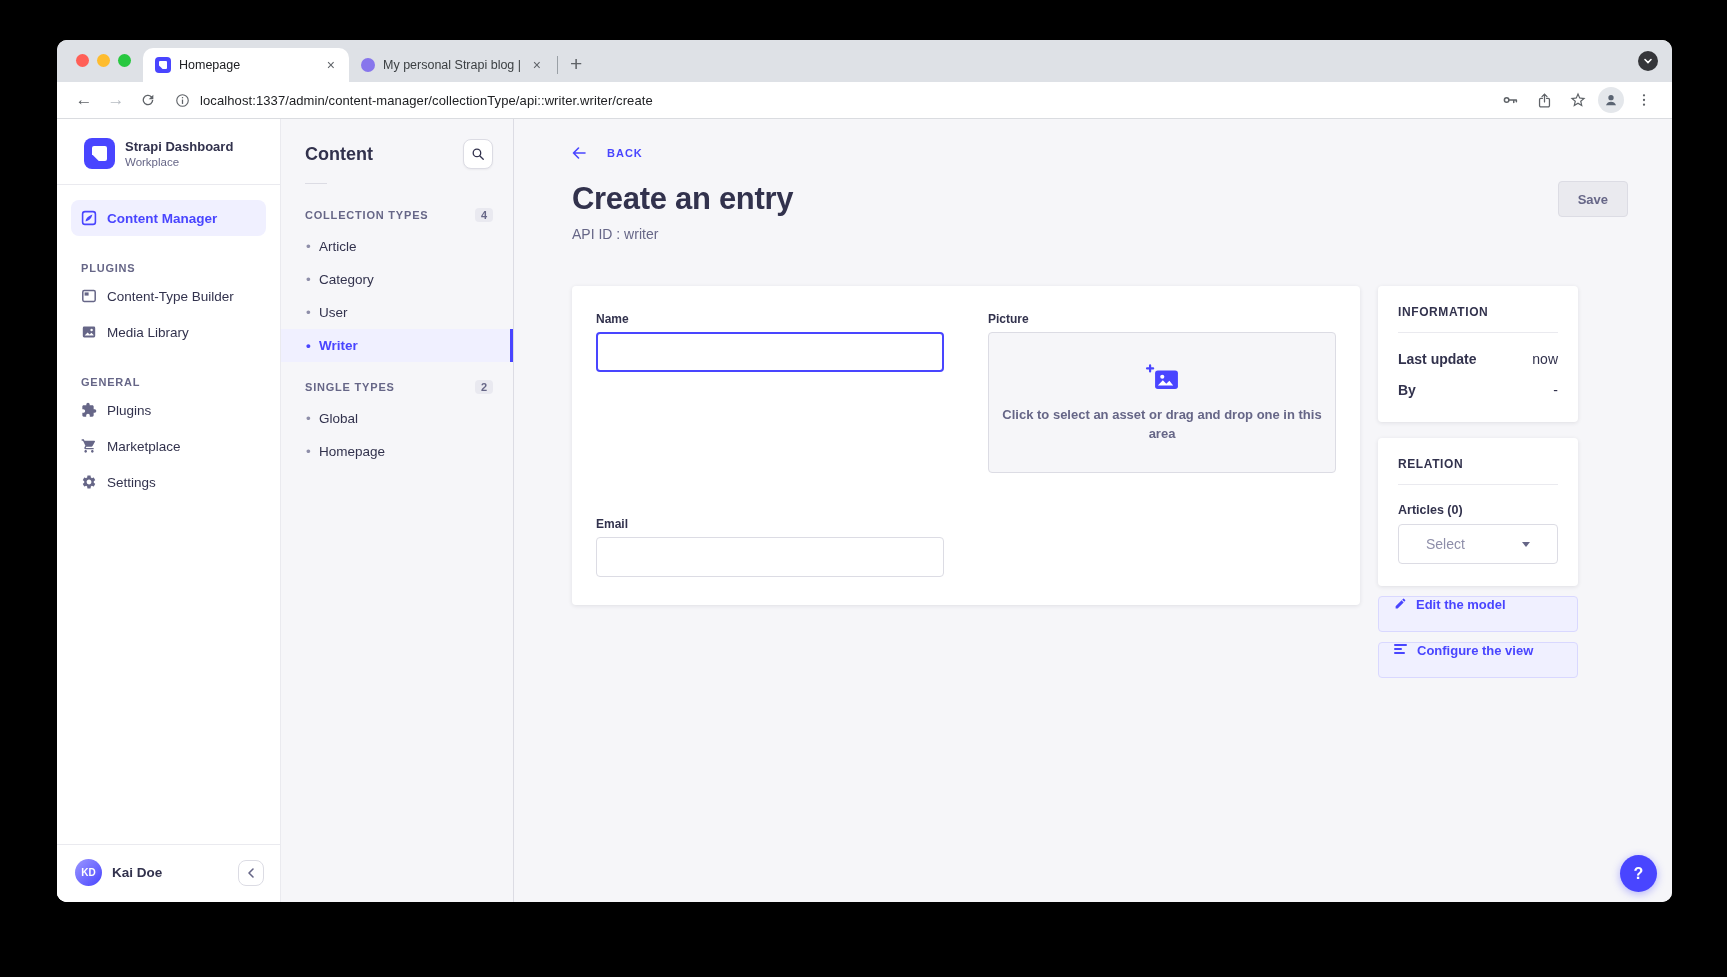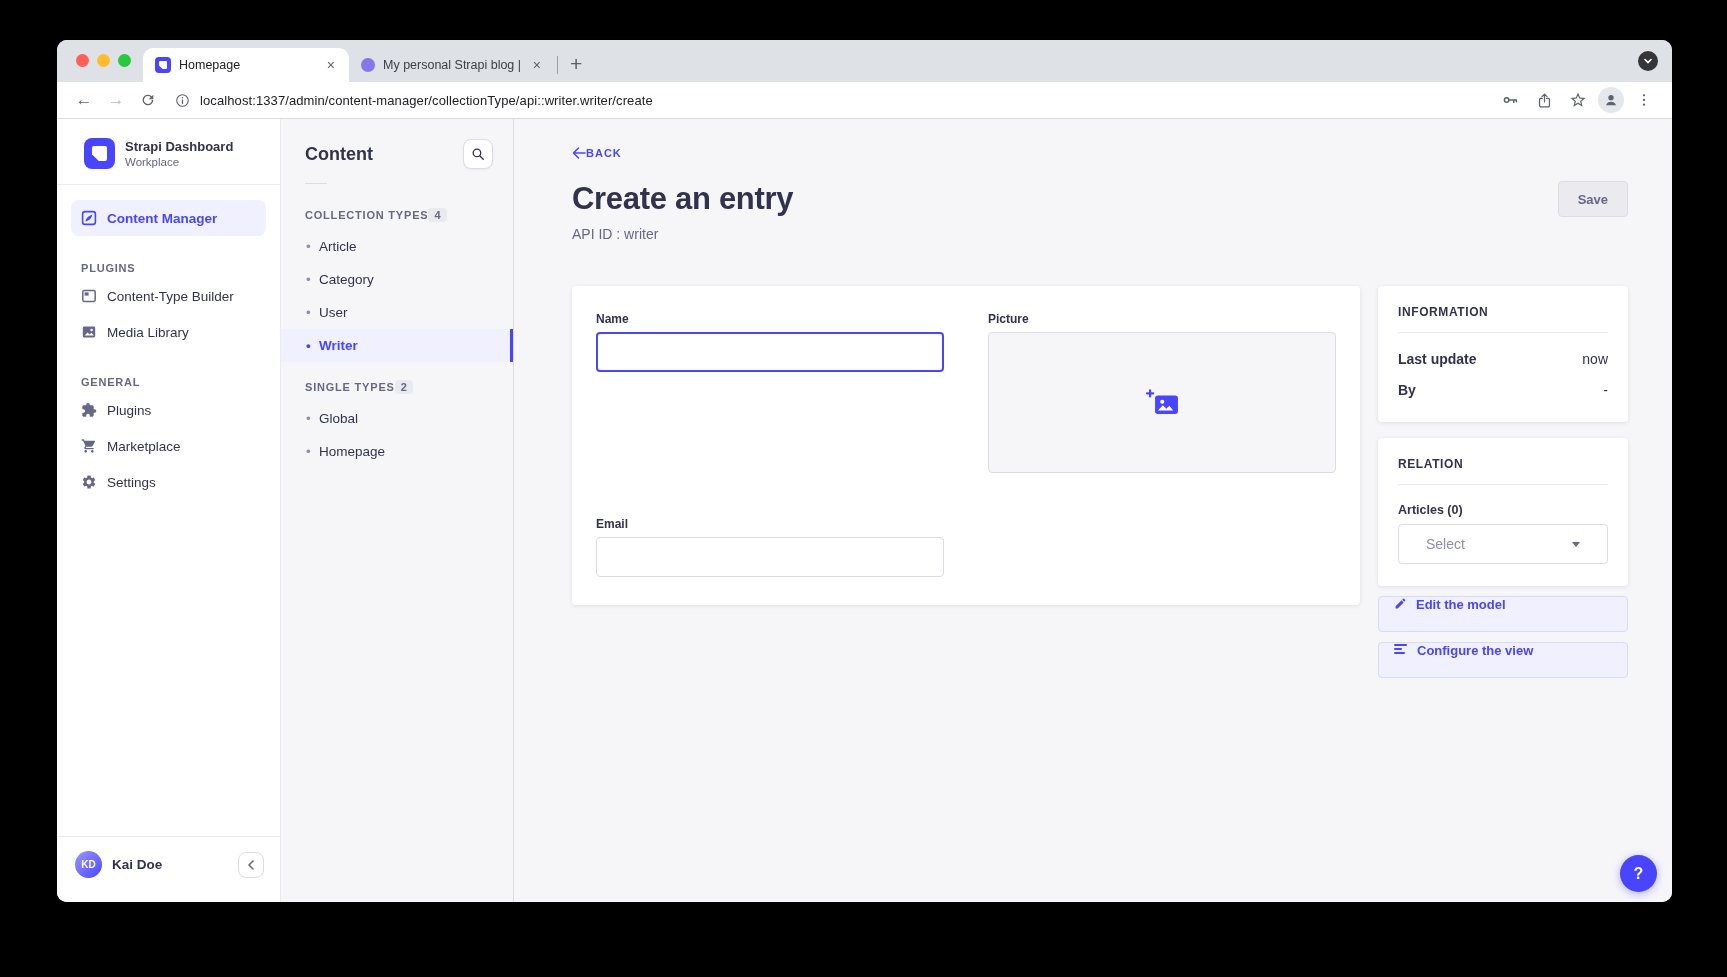--- a/index.html
+++ b/index.html
@@ -52,50 +52,50 @@
          background:#fff; border-radius:2px; clip-path:polygon(0 0,100% 0,100% 100%,45% 100%,0 55%); }
   .logo-title { font-size:13px; font-weight:700; color:#32324d; }
   .logo-sub { font-size:11.5px; color:#666687; margin-top:2px; }
   .nav-active { margin:15px 14px 0 14px; background:#f0f0ff; border-radius:8px;
                 display:flex; align-items:center; gap:10px; padding:10px 10px;
                 color:#4945ff; font-size:13.5px; font-weight:600; }
   .nav-section { margin:26px 24px 4px 24px; font-size:11px; font-weight:700;
                  letter-spacing:.8px; color:#666687; }
   .nav-item { display:flex; align-items:center; gap:10px; padding:10px 24px;
               font-size:13.5px; color:#32324d; }
-  .userrow { position:absolute; bottom:8px; left:0; right:0; border-top:1px solid #eaeaef;
+  .userrow { position:absolute; bottom:0; left:0; right:0; border-top:1px solid #eaeaef;
              display:flex; align-items:center; gap:10px; padding:14px 16px 16px 18px; background:#fff; }
   .kd { width:27px; height:27px; border-radius:50%; flex:none;
         background:linear-gradient(135deg,#9b97ff,#4945ff); color:#fff; font-size:10px;
         font-weight:700; display:flex; align-items:center; justify-content:center; }
   .username { font-size:13.5px; font-weight:600; color:#32324d; flex:1; }
   .collapse { width:26px; height:26px; border:1px solid #dcdce4; border-radius:8px; background:#fff;
               display:flex; align-items:center; justify-content:center; }
 
   
   .subnav { width:233px; background:#f6f6f9; border-right:1px solid #dcdce4; flex:none; }
   .sub-head { display:flex; align-items:center; justify-content:space-between; padding:20px 20px 10px 24px; }
   .sub-title { font-size:18px; font-weight:700; color:#32324d; }
   .searchbtn { width:30px; height:30px; background:#fff; border:1px solid #dcdce4; border-radius:8px;
                display:flex; align-items:center; justify-content:center;
                box-shadow:0 1px 2px rgba(33,33,52,.06); }
   .sub-div { width:22px; height:1px; background:#dcdce4; margin:4px 0 14px 24px; }
-  .grp-head { display:flex; align-items:center; padding:10px 20px 8px 24px; }
+  .grp-head { display:flex; align-items:center; justify-content:space-between; padding:10px 20px 8px 24px; }
   .grp-label { font-size:11px; font-weight:700; letter-spacing:.8px; color:#666687; }
   .grp-badge { background:#e9e9f0; border-radius:4px; padding:1px 6px; font-size:11px;
                font-weight:600; color:#666687; }
   .sub-item { position:relative; padding:9px 24px 9px 38px; font-size:13.5px; color:#32324d; }
   .sub-item::before { content:"•"; position:absolute; left:25px; color:#8e8ea9; }
   .sub-item.active { background:#f0f0ff; color:#4945ff; font-weight:600; }
   .sub-item.active::before { color:#4945ff; }
   .sub-item.active::after { content:""; position:absolute; right:0; top:0; bottom:0; width:3px; background:#4945ff; }
 
   
   .content { flex:1; padding:26px 44px 0 58px; position:relative; }
-  .backlink { display:inline-flex; align-items:center; gap:0; color:#4945ff;
+  .backlink { display:inline-flex; align-items:center; gap:21px; color:#4945ff;
               font-size:11px; font-weight:700; letter-spacing:1px; }
   .title-row { display:flex; align-items:flex-start; justify-content:space-between; margin-top:18px; }
   .h1 { font-size:31px; font-weight:700; color:#32324d; letter-spacing:-.3px; }
   .apiid { font-size:14px; color:#666687; margin-top:9px; }
   .savebtn { height:36px; padding:0 19px; background:#eaeaef; border:1px solid #dcdce4;
              border-radius:4px; font-size:13px; font-weight:600; color:#666687;
              font-family:"Liberation Sans",sans-serif; }
   .cols { display:flex; gap:18px; margin-top:44px; align-items:flex-start; }
 
   .formcard { width:788px; flex:none; background:#fff; border-radius:4px; padding:26px 24px 28px 24px;
@@ -105,21 +105,21 @@
   .textinput { width:100%; height:40px; border:1px solid #dcdce4; border-radius:4px;
                padding:0 14px; font-size:14px; color:#32324d; background:#fff; outline:none;
                font-family:"Liberation Sans",sans-serif; }
   .textinput.focused { border:2px solid #4945ff; }
   .upload { height:141px; background:#f6f6f9; border:1px solid #dcdce4; border-radius:4px;
             display:flex; flex-direction:column; align-items:center; justify-content:center; gap:12px; }
   .upload-text { font-size:13px; font-weight:600; color:#666687; text-align:center;
                  max-width:330px; line-height:1.45; }
   .email-group { grid-column:1; }
 
-  .rightcol { width:250px; flex:none; }
+  .rightcol { width:200px; flex:none; }
   .panel { background:#fff; border-radius:4px; box-shadow:0 1px 4px rgba(33,33,52,.1);
            padding:19px 20px 22px 20px; }
   .panel + .panel { margin-top:16px; }
   .p-title { font-size:12px; font-weight:700; letter-spacing:.6px; color:#32324d; }
   .p-div { height:1px; background:#eaeaef; margin:13px 0 18px 0; }
   .inforow { display:flex; justify-content:space-between; font-size:14px; color:#32324d; margin-bottom:15px; }
   .inforow:last-child { margin-bottom:2px; }
   .inforow .lbl { font-weight:700; }
   .rel-label { font-size:12.5px; font-weight:700; color:#32324d; margin-bottom:7px; }
   .select { height:40px; background:#fff; border:1px solid #dcdce4; border-radius:4px;
@@ -337,20 +337,21 @@
           </div>
           <div>
             <label class="f-label">Picture</label>
             <div class="upload">
               <svg width="36" height="32" viewBox="0 0 26 23">
                 <path d="M2.2 4.6h4.4M4.4 2.4v4.4" stroke="#4945ff" stroke-width="1.6" stroke-linecap="round"></path>
                 <rect x="8" y="6" width="16.5" height="13.5" rx="2" fill="#4945ff"></rect>
                 <circle cx="13.2" cy="10.6" r="1.5" fill="#fff"></circle>
                 <path d="M10 17l3.6-3.8 2.5 2.5 2.2-2.2 2.8 3.5z" fill="#fff"></path>
               </svg>
+              <div class="upload-text">Click to select an asset or drag and drop one in this area</div>
             </div>
           </div>
           <div class="email-group">
             <label class="f-label">Email</label>
             <input class="textinput" type="text" value="" style="">
           </div>
         </section>
 
         <aside class="rightcol">
           <div class="panel">

